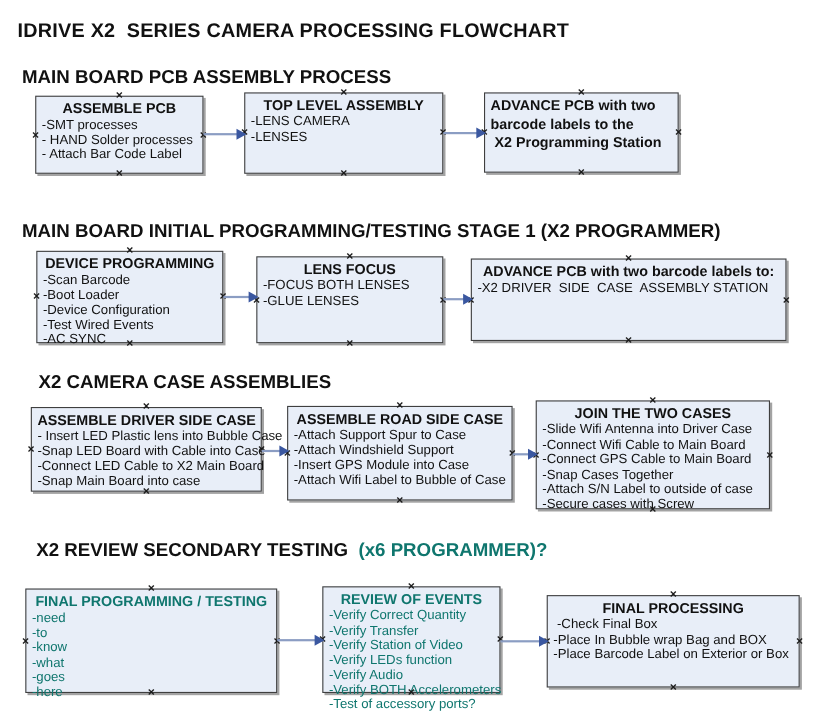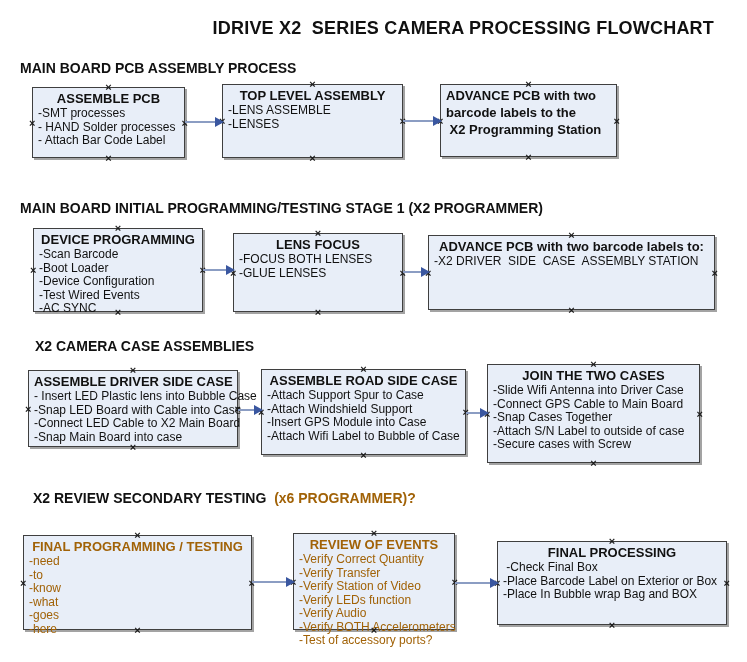--- a/index.html
+++ b/index.html
@@ -1,34 +1,34 @@
 <!DOCTYPE html>
 <html><head>
 <meta charset="utf-8">
 <style>
   html,body { margin:0; padding:0; background:#ffffff; }
   .canvas {
     position:relative; width:747px; height:662px; background:#ffffff;
     font-family:"Liberation Sans", sans-serif; overflow:hidden; color:#111;
   }
   .title {
-    position:absolute; top:18px; left:4px; width:710px; text-align:right;
+    position:absolute; top:18px; left:16px; width:710px; text-align:left;
     font-size:18px; font-weight:bold; white-space:pre; letter-spacing:0.2px;
   }
   .sec-head {
-    position:absolute; font-size:14px; font-weight:bold; white-space:pre;
+    position:absolute; font-size:17px; font-weight:bold; white-space:pre;
   }
   .pbox {
     position:absolute; background:#e8eef8; border:1px solid #3f3f3f;
     box-shadow:2px 2px 0 #a3a3a3; padding:2px 5px; box-sizing:border-box;
   }
   .bt { font-size:13px; font-weight:bold; white-space:pre; line-height:17px;text-align:center; }
   .bl { font-size:12px; white-space:pre; line-height:13.5px; }
   .bl.bold { font-weight:bold; font-size:13px; line-height:17px; }
-  .red { color:#a16207; }
+  .red { color:#0f766e; }
   .cp {
     position:absolute; font-size:11px; font-weight:bold; color:#1a1a1a;
     line-height:8px; height:8px; pointer-events:none;
   }
   .cp.t { top:-5px; left:50%; transform:translateX(-50%); }
   .cp.b { bottom:-5px; left:50%; transform:translateX(-50%); }
   .cp.l { left:-4px; top:50%; transform:translateY(-50%); }
   .cp.r { right:-4px; top:50%; transform:translateY(-50%); }
   .arrow { position:absolute; height:2px; background:#8b9dc3; }
   .arrow .head {
@@ -56,21 +56,21 @@
     <div class="bl">- HAND Solder processes</div>
     <div class="bl">- Attach Bar Code Label</div>
   </div>
 
   <div class="pbox" style="left:222px;top:84px;width:181px;height:74px;">
     <span class="cp t">×</span>
     <span class="cp b">×</span>
     <span class="cp l">×</span>
     <span class="cp r">×</span>
     <div class="bt">TOP LEVEL ASSEMBLY</div>
-    <div class="bl">-LENS ASSEMBLE</div>
+    <div class="bl">-LENS CAMERA</div>
     <div class="bl">-LENSES</div>
   </div>
 
   <div class="pbox" style="left:440px;top:84px;width:177px;height:73px;">
     <span class="cp t">×</span>
     <span class="cp b">×</span>
     <span class="cp l">×</span>
     <span class="cp r">×</span>
     <div class="bl bold">ADVANCE PCB with two</div>
     <div class="bl bold">barcode labels to the</div>
@@ -151,20 +151,21 @@
     <div class="bl">-Attach Wifi Label to Bubble of Case</div>
   </div>
 
   <div class="pbox" style="left:487px;top:364px;width:213px;height:99px;">
     <span class="cp t">×</span>
     <span class="cp b">×</span>
     <span class="cp l">×</span>
     <span class="cp r">×</span>
     <div class="bt">JOIN THE TWO CASES</div>
     <div class="bl">-Slide Wifi Antenna into Driver Case</div>
+    <div class="bl">-Connect Wifi Cable to Main Board</div>
     <div class="bl">-Connect GPS Cable to Main Board</div>
     <div class="bl">-Snap Cases Together</div>
     <div class="bl">-Attach S/N Label to outside of case</div>
     <div class="bl">-Secure cases with Screw</div>
   </div>
 
   <div class="arrow" style="left:238px;top:409px;width:23px;">
       <i class="head"></i>
     </div>
   <div class="arrow" style="left:466px;top:412px;width:21px;">
@@ -202,22 +203,22 @@
     <div class="bl red">-Test of accessory ports?</div>
   </div>
 
   <div class="pbox" style="left:497px;top:541px;width:230px;height:84px;">
     <span class="cp t">×</span>
     <span class="cp b">×</span>
     <span class="cp l">×</span>
     <span class="cp r">×</span>
     <div class="bt">FINAL PROCESSING</div>
     <div class="bl"> -Check Final Box</div>
+    <div class="bl">-Place In Bubble wrap Bag and BOX</div>
     <div class="bl">-Place Barcode Label on Exterior or Box</div>
-    <div class="bl">-Place In Bubble wrap Bag and BOX</div>
   </div>
 
   <div class="arrow" style="left:252px;top:581px;width:41px;">
       <i class="head"></i>
     </div>
   <div class="arrow" style="left:455px;top:582px;width:42px;">
       <i class="head"></i>
     </div>
 
 </div>

